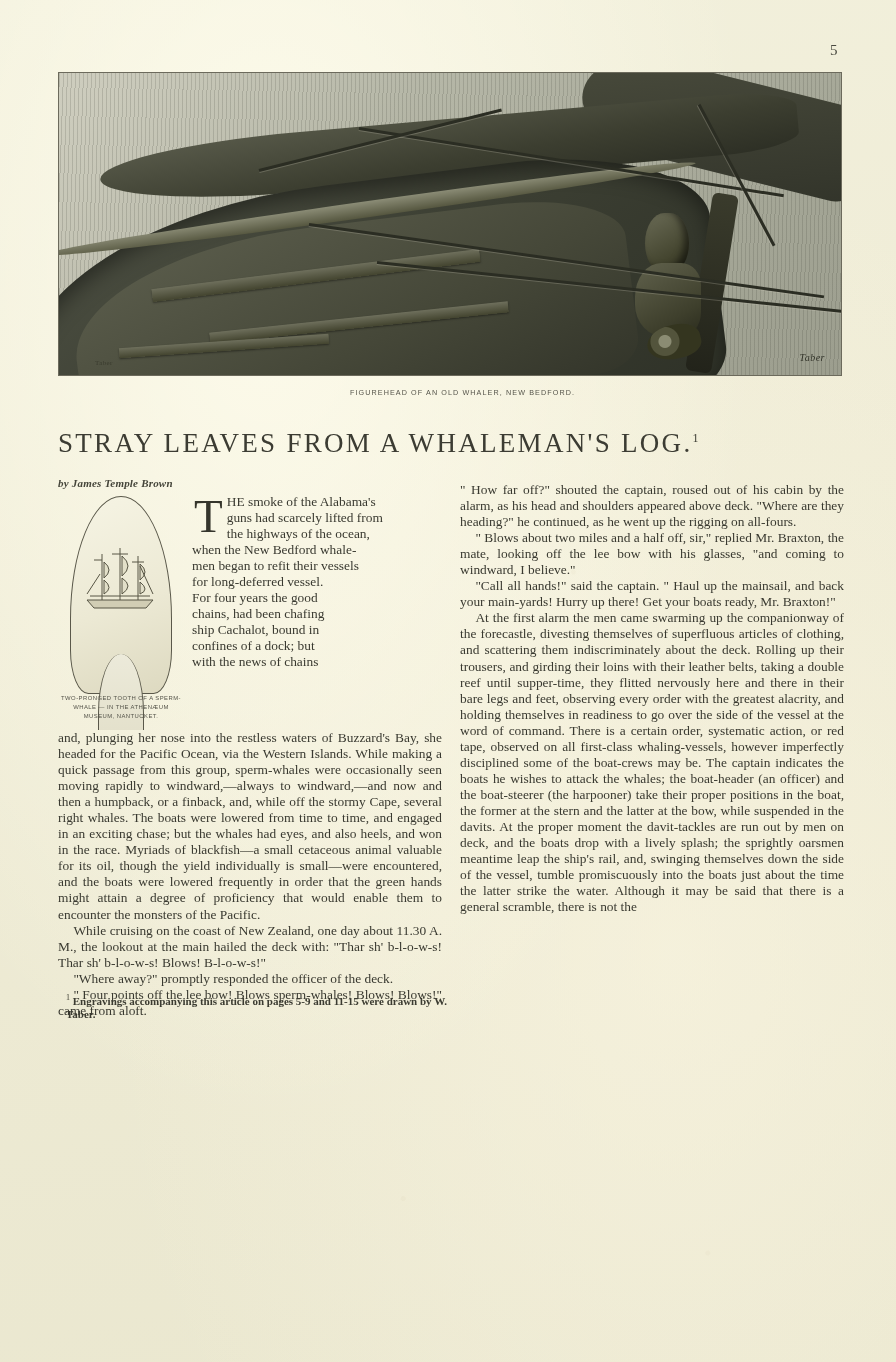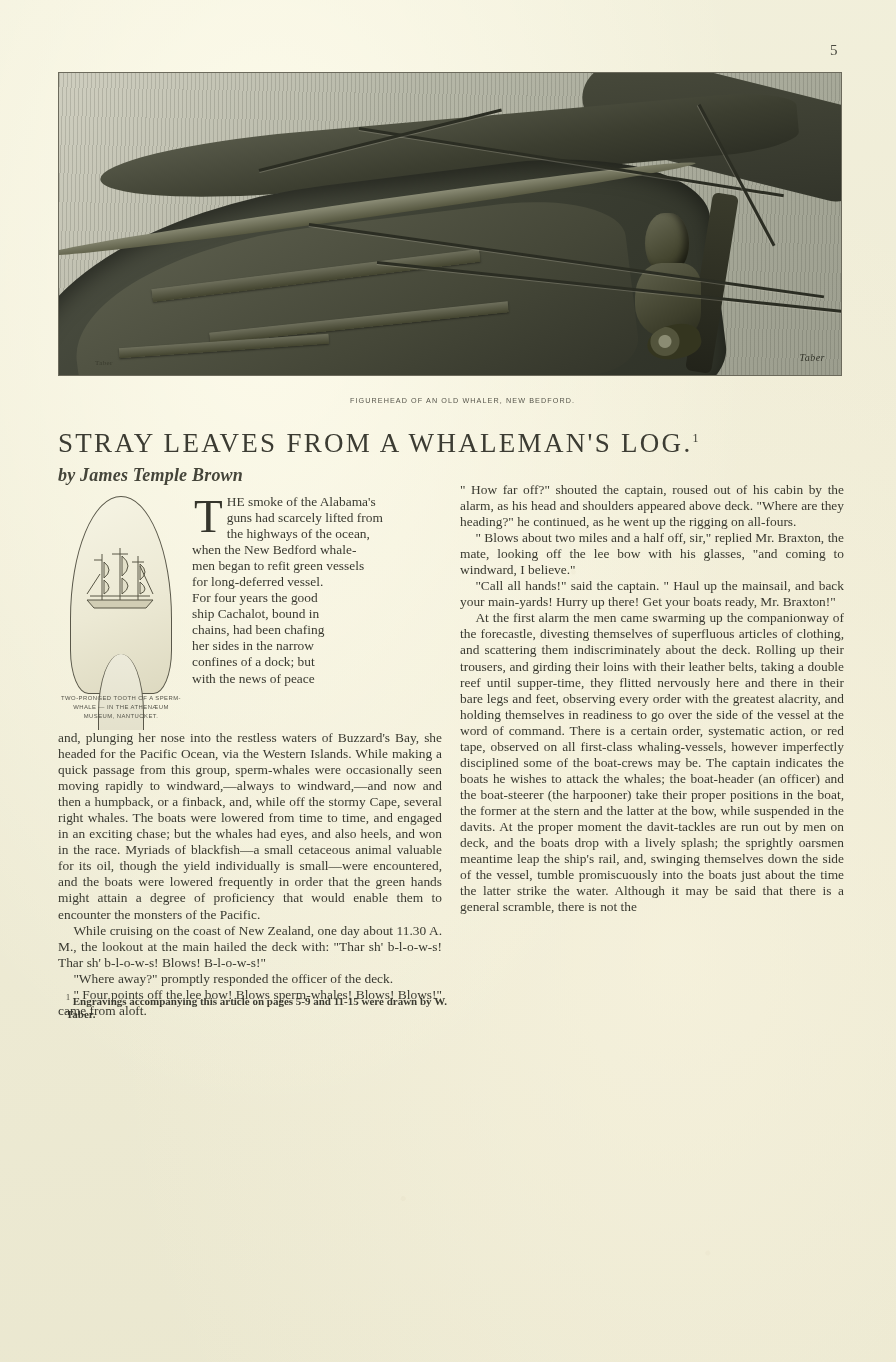--- a/index.html
+++ b/index.html
@@ -60,21 +60,21 @@
   .engraving {
     position: relative;
     width: 782px;
     height: 302px;
     border: 1px solid #6c6a5c;
     overflow: hidden;
     background: linear-gradient(160deg, #b9bbab 0%, #a7a998 45%, #9a9c8b 100%);
   }
 
   .plate-caption {
-    margin-top: 20px;
+    margin-top: 12px;
     text-align: center;
     font-family: "Liberation Sans", sans-serif;
     font-size: 7.2px;
     letter-spacing: 1.1px;
     color: #55544a;
   }
 
   
   .sky {
     position: absolute;
@@ -224,24 +224,24 @@
     letter-spacing: 2.3px;
     color: #3c3c33;
     white-space: nowrap;
   }
   .headline h1 .fn {
     font-size: 12px;
     vertical-align: super;
     letter-spacing: 0;
   }
   .byline {
-    margin-top: 6px;
+    margin-top: 18px;
     font-style: italic;
     font-weight: bold;
-    font-size: 18px;
+    font-size: 11px;
     color: #45453a;
     letter-spacing: 0.2px;
   }
 
   
   .columns {
     position: absolute;
     left: 58px;
     top: 482px;
     width: 786px;
@@ -425,28 +425,27 @@
             <span>MUSEUM, NANTUCKET.</span>
           </div>
         </div>
 
         <span class="dropcap">T</span>
         <ul class="lead-lines">
           <li class="l1"><span>HE smoke of the Alabama's</span></li>
           <li><span>guns had scarcely lifted from</span></li>
           <li><span>the highways of the ocean,</span></li>
           <li><span>when the New Bedford whale-</span></li>
-          <li><span>men began to refit green vessels</span></li>
+          <li><span>men began to refit their vessels</span></li>
           <li><span>for long-deferred vessel.</span></li>
           <li><span>For four years the good</span></li>
+          <li><span>chains, had been chafing</span></li>
           <li><span>ship Cachalot, bound in</span></li>
-          <li><span>chains, had been chafing</span></li>
-          <li><span>her sides in the narrow</span></li>
           <li><span>confines of a dock; but</span></li>
-          <li><span>with the news of peace</span></li>
+          <li><span>with the news of chains</span></li>
         </ul>
       </div>
 
       <p class="noind">and, plunging her nose into the restless waters of Buzzard's Bay, she headed for the Pacific Ocean, via the Western Islands. While making a quick passage from this group, sperm-whales were occasionally seen moving rapidly to windward,—always to windward,—and now and then a humpback, or a finback, and, while off the stormy Cape, several right whales. The boats were lowered from time to time, and engaged in an exciting chase; but the whales had eyes, and also heels, and won in the race. Myriads of blackfish—a small cetaceous animal valuable for its oil, though the yield individually is small—were encountered, and the boats were lowered frequently in order that the green hands might attain a degree of proficiency that would enable them to encounter the monsters of the Pacific.</p>
       <p>While cruising on the coast of New Zealand, one day about 11.30 A. M., the lookout at the main hailed the deck with: "Thar sh' b-l-o-w-s! Thar sh' b-l-o-w-s! Blows! B-l-o-w-s!"</p>
       <p>"Where away?" promptly responded the officer of the deck.</p>
       <p>" Four points off the lee bow! Blows sperm-whales! Blows! Blows!" came from aloft.</p>
 
       <div class="footnote"><span class="fnmark">1</span> <span>Engravings accompanying this article on pages 5-9 and 11-15 were drawn by W. Taber.</span></div>
     </div>

